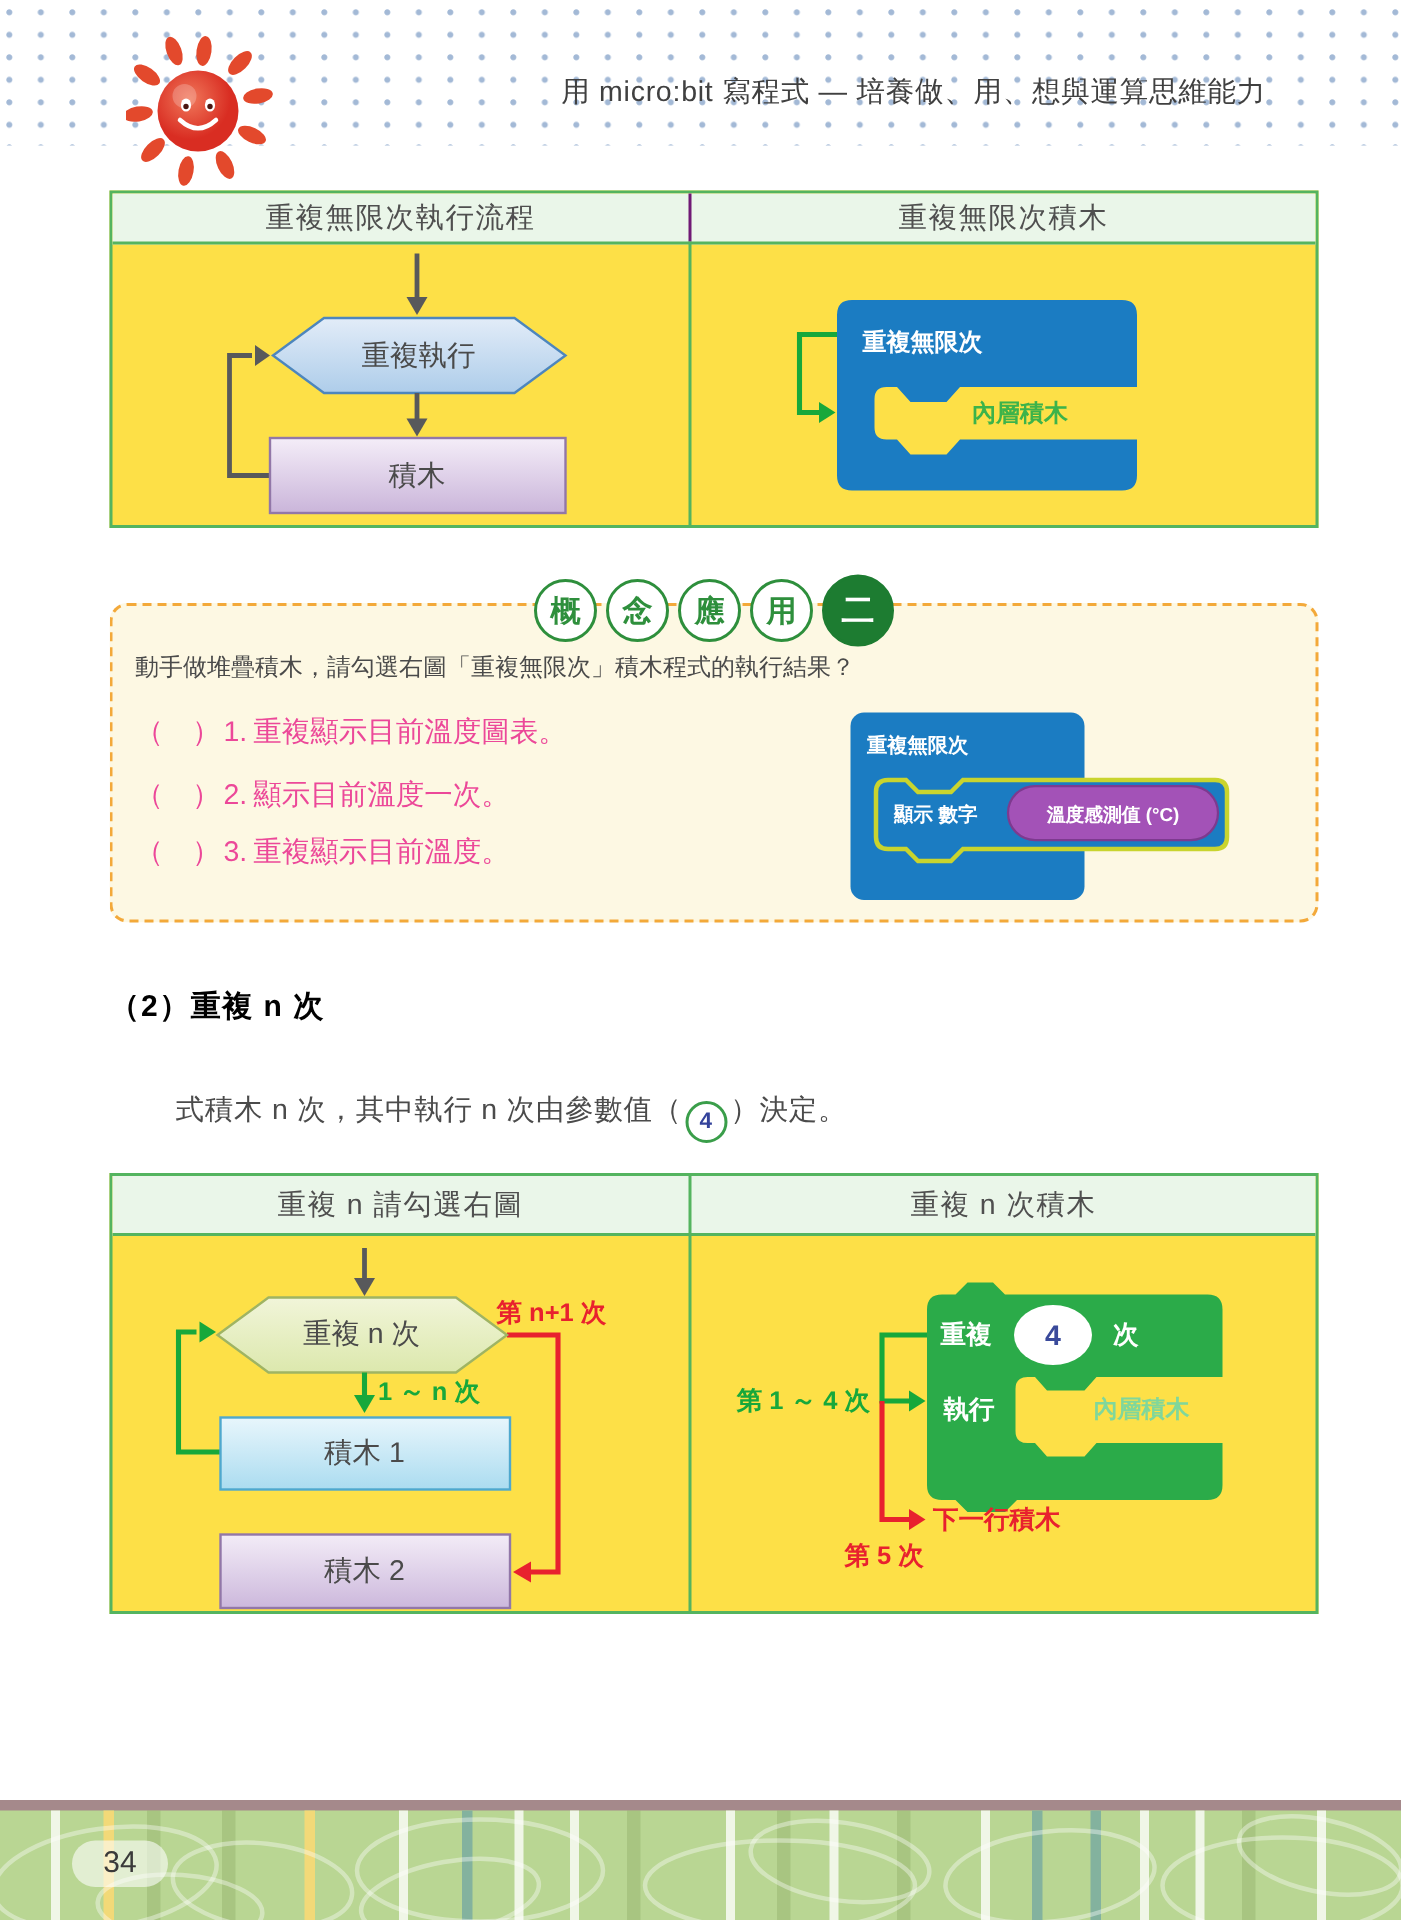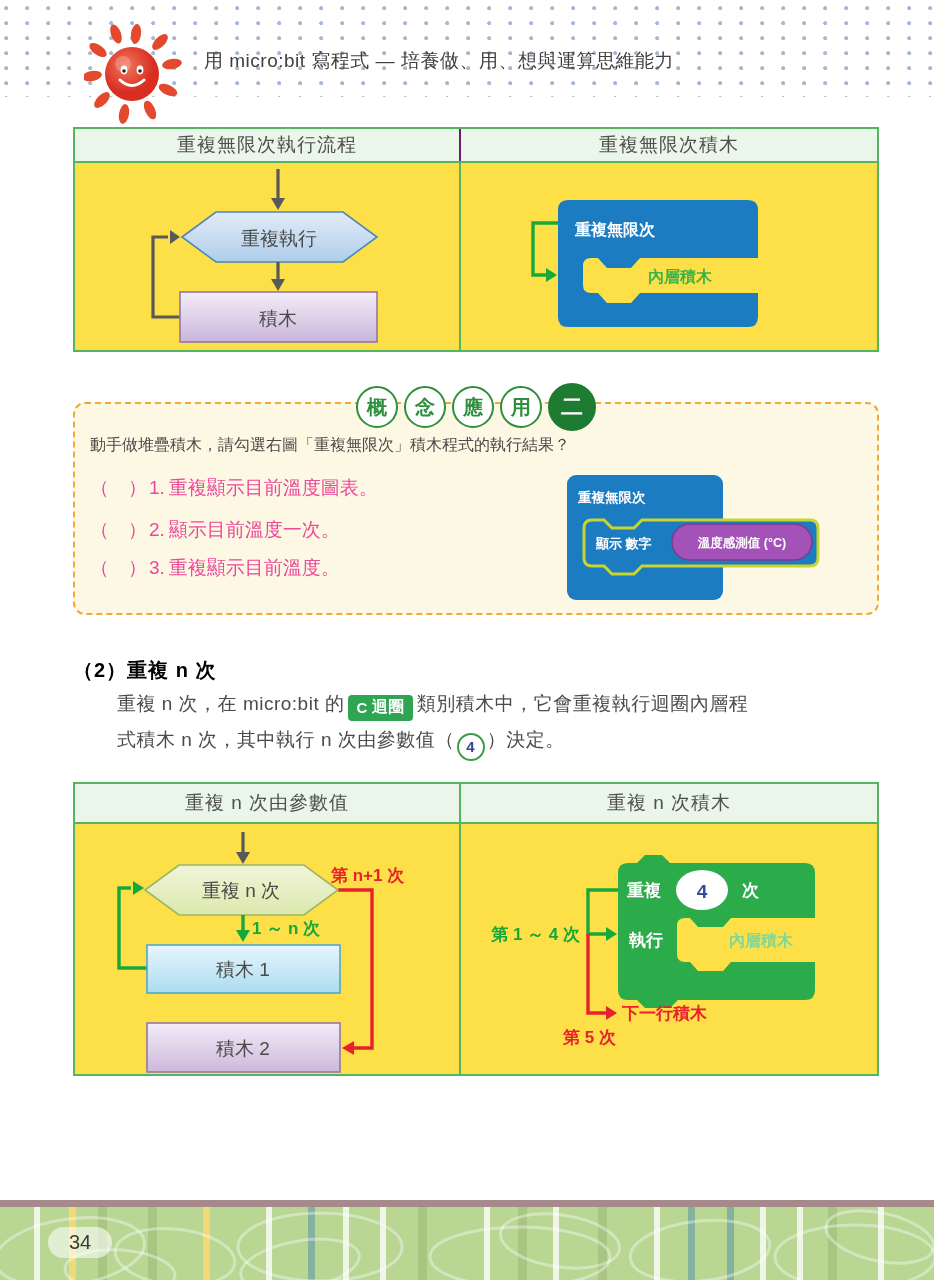--- a/index.html
+++ b/index.html
@@ -3,21 +3,21 @@
 <meta charset="utf-8">
 <style>
   html,body{margin:0;padding:0;background:#fff;}
   #page{position:relative;width:934px;height:1280px;background:#fff;overflow:hidden;
         font-family:"Liberation Sans","DejaVu Sans",sans-serif;}
   .abs{position:absolute;}
   
   #header-dots{left:0;top:0;width:934px;height:97px;
     background-image:radial-gradient(circle at 2.2px 2.2px,#a3b9d6 1.7px,rgba(0,0,0,0) 2.3px);
     background-size:21px 15px;background-position:4px 6px;}
-  #page-title{left:204px;top:48px;width:640px;font-size:19px;color:#404040;font-weight:500;letter-spacing:.5px;}
+  #page-title{left:204px;top:48px;width:640px;font-size:19px;color:#404040;font-weight:500;letter-spacing:.5px;text-align:right;}
   
   .gtable{border:2px solid #54b45f;background:#fde047;}
   .gtable .thead{display:flex;border-bottom:2px solid #54b45f;background:#eaf6e9;}
   .gtable .th{display:flex;align-items:center;justify-content:center;
     font-size:19px;color:#4f4f4f;font-weight:500;letter-spacing:1px;}
   .vdiv{background:#54b45f;width:2px;}
   
   #concept-box{left:73px;top:402px;width:802px;height:209px;border:2px dashed #f3a93a;
     border-radius:12px;background:#fdf8e3;}
   #badge-row{left:356px;top:383px;display:flex;align-items:center;gap:6px;}
@@ -142,33 +142,27 @@
   <svg class="abs" style="left:560px;top:470px" width="320" height="135" viewBox="0 0 320 135">
     <rect x="7" y="5" width="156" height="125" rx="9" fill="#1b7cc2"></rect>
     <text x="18" y="27" dominant-baseline="central" font-size="13.5" font-weight="bold" fill="#fff">重複無限次</text>
     <path d="M 32,50 H 44 L 52,58 H 74 L 82,50 H 250 Q 258,50 258,58 V 88 Q 258,96 250,96 H 82 L 74,104 H 52 L 44,96 H 32 Q 24,96 24,88 V 58 Q 24,50 32,50 Z" fill="#1b7cc2" stroke="#c9d42e" stroke-width="3"></path>
     <text x="36" y="73" dominant-baseline="central" font-size="13" font-weight="bold" fill="#fff">顯示 數字</text>
     <rect x="112" y="54" width="140" height="36" rx="18" fill="#a352b7" stroke="#7d3a8f" stroke-width="1.5"></rect>
     <text x="182" y="73" text-anchor="middle" dominant-baseline="central" font-size="12.5" font-weight="bold" fill="#fff">溫度感測值 (°C)</text>
   </svg>
 
   <div class="abs" id="sec2-heading">（2）重複 n 次</div>
-  <div class="abs para-line" style="top:691px">
-    <span>重複 n 次，在 micro:bit 的</span><span class="loop-badge">
-        <span class="c-ic">C</span>
-        <span>迴圈</span>
-      </span><span>類別積木中，它會重複執行迴圈內層程</span>
-  </div>
   <div class="abs para-line" style="top:727px">
     <span>式積木 n 次，其中執行 n 次由參數值（</span><span class="param-circle">4</span><span>）決定。</span>
   </div>
 
   <div class="abs gtable" style="left:73px;top:782px;width:802px;height:290px">
     <div class="thead" style="height:38px">
-      <div class="th" style="width:384px">重複 n 次由參數值</div>
+      <div class="th" style="width:384px">重複 n 請勾選右圖</div>
       <div class="th" style="flex:1;border-left:2px solid #54b45f">重複 n 次積木</div>
     </div>
   </div>
   <div class="abs vdiv" style="left:459px;top:822px;height:252px"></div>
 
   <svg class="abs" style="left:75px;top:822px" width="384" height="252" viewBox="0 0 384 252">
     <defs>
       <linearGradient id="hexg" x1="0" y1="0" x2="0" y2="1">
           <stop offset="0%" stop-color="#f1f5d9"></stop>
           <stop offset="100%" stop-color="#dce8ad"></stop>

